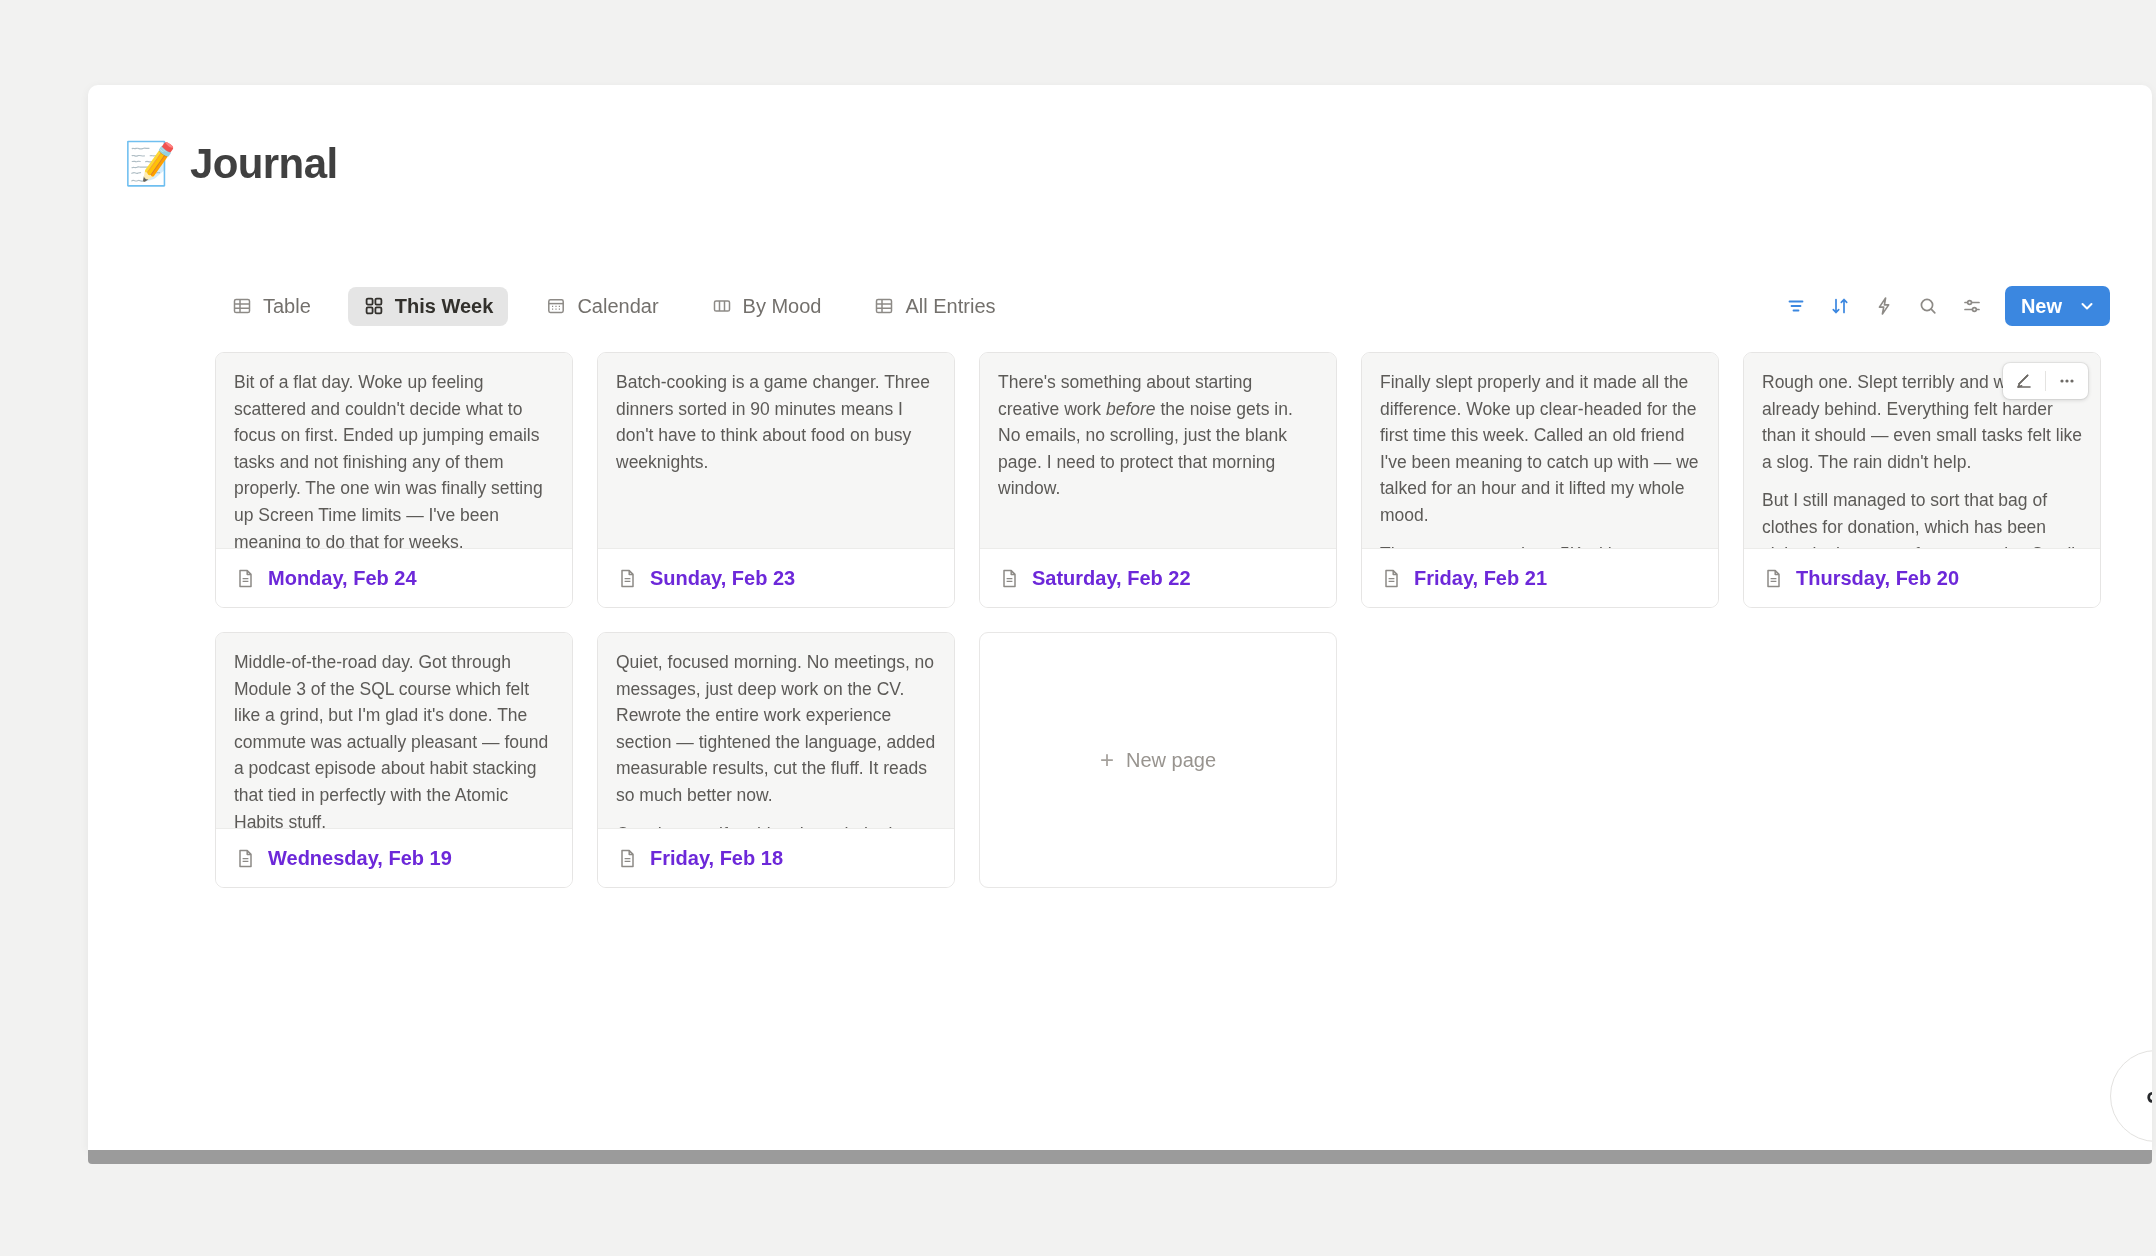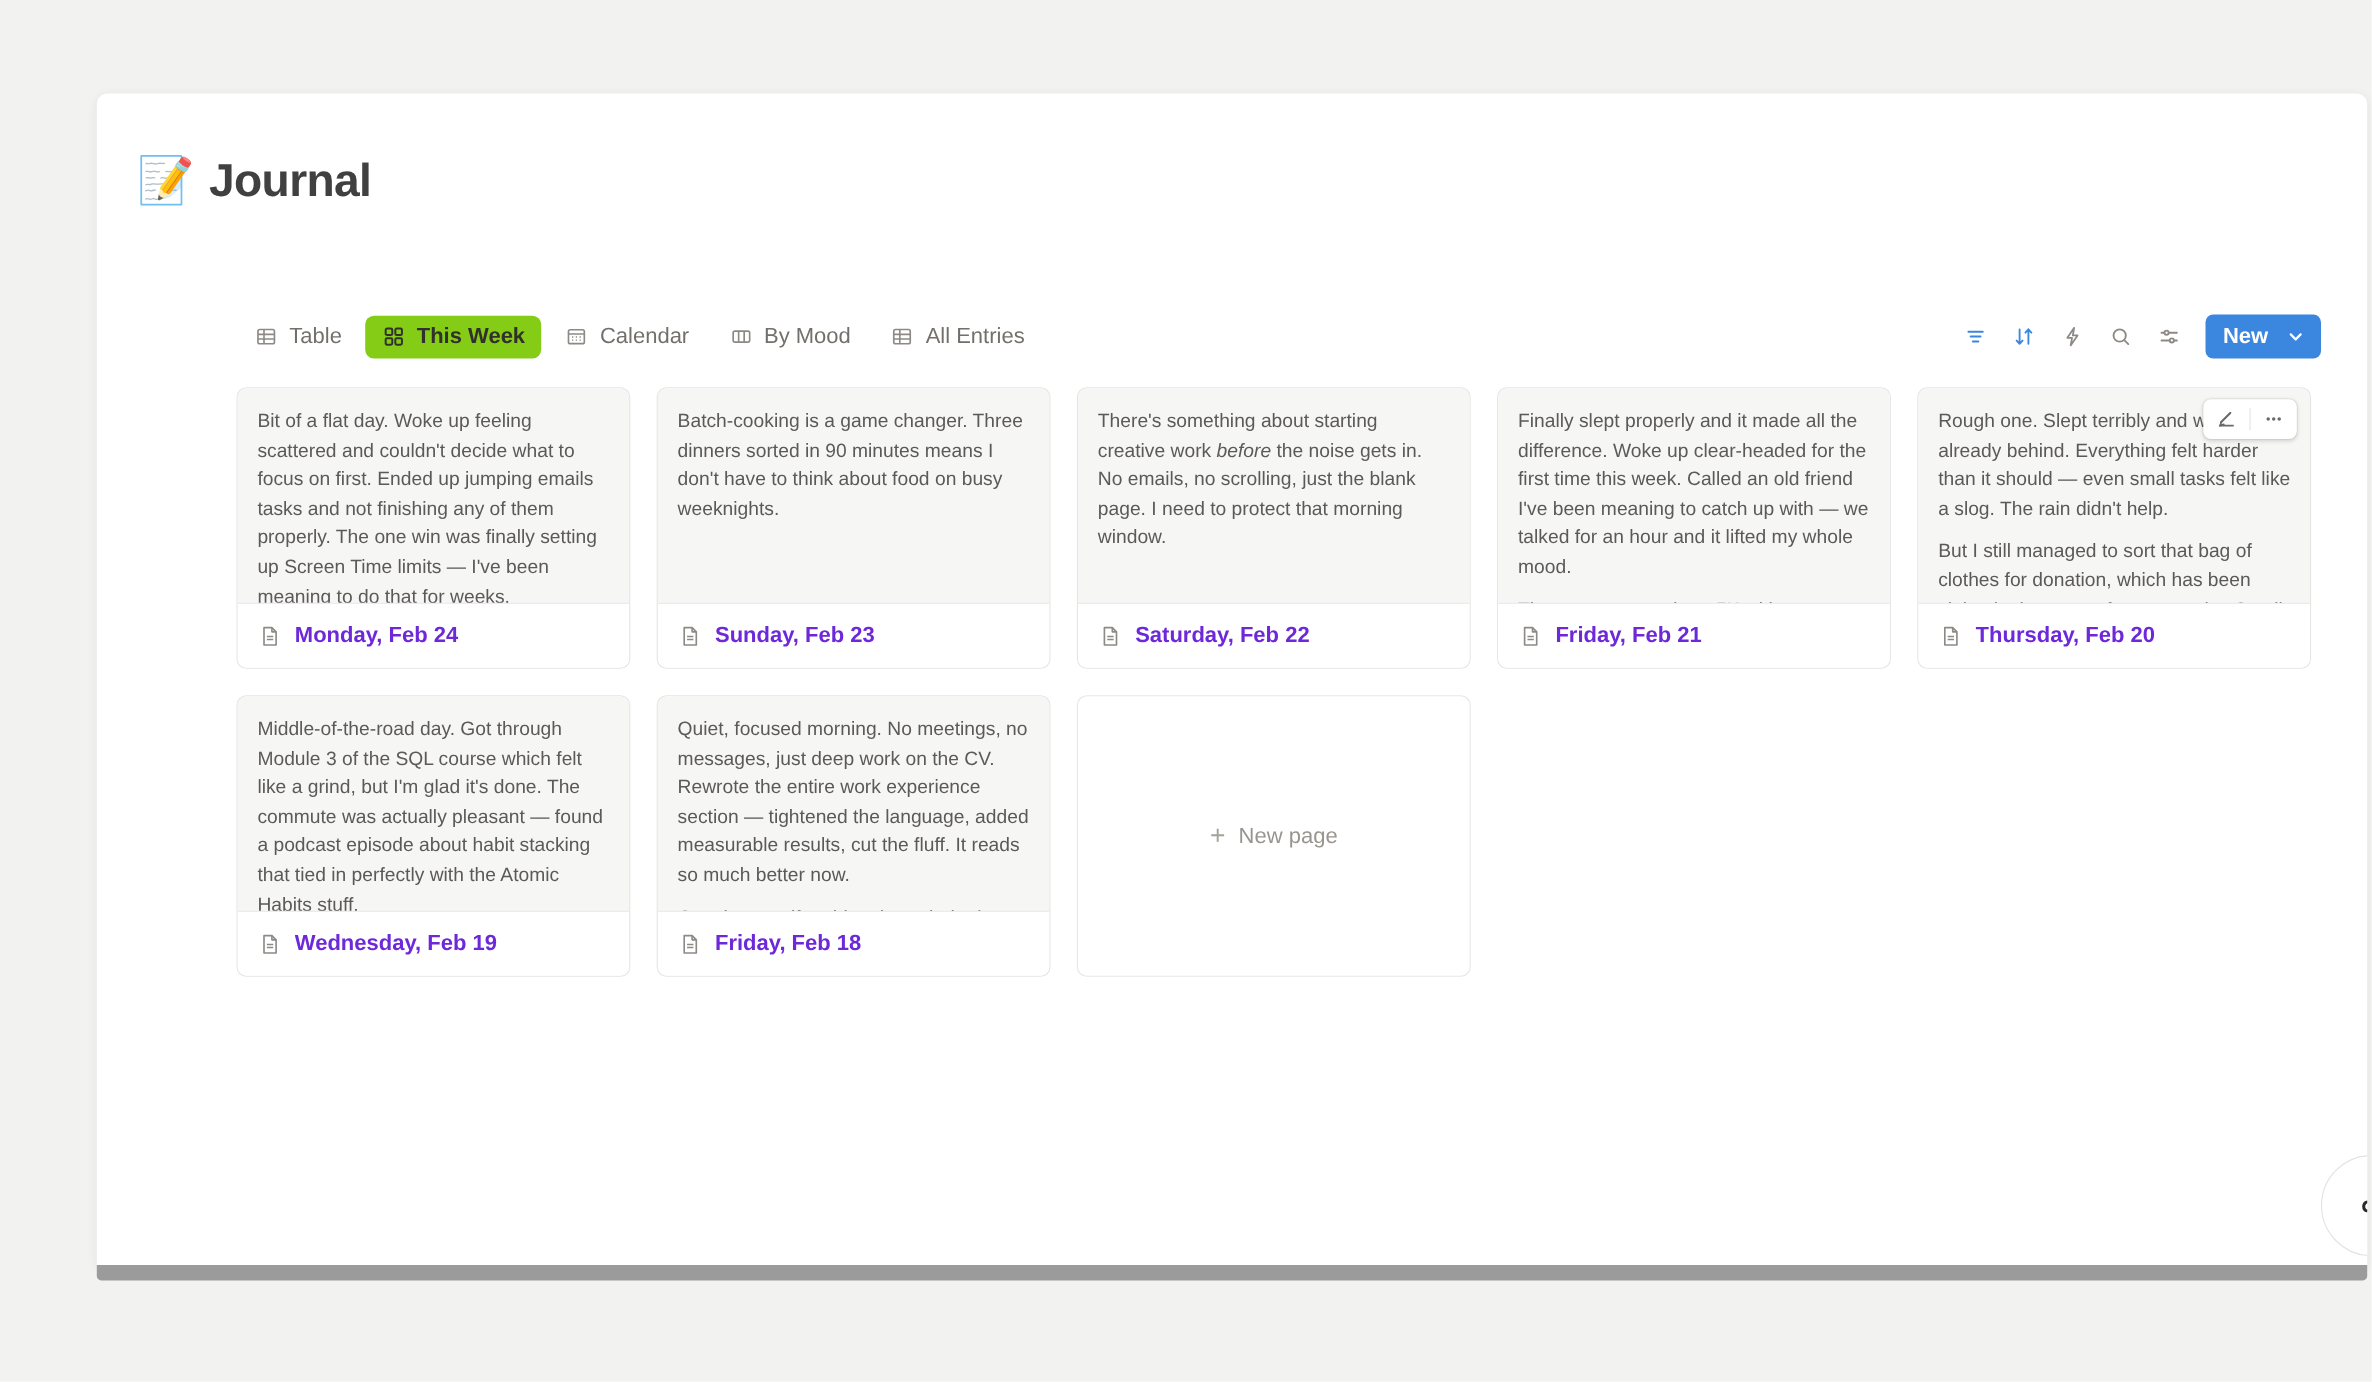--- a/index.html
+++ b/index.html
@@ -72,35 +72,35 @@
     left: 128px;
     top: 200px;
     right: 42px;
     height: 42px;
     display: flex;
     align-items: center;
   }
   #view-tabs {
     display: flex;
     align-items: center;
-    gap: 6px;
+    gap: 22px;
   }
   .view-tab {
     display: flex;
     align-items: center;
     gap: 10px;
     padding: 8px 15px;
     border-radius: 8px;
     cursor: pointer;
     color: #73706c;
     font-size: 20px;
     white-space: nowrap;
   }
   .view-tab.active {
-    background: #84cc16;
+    background: #e5e5e5;
     color: #32302c;
     font-weight: 600;
   }
   .view-tab .tab-icon {
     display: flex;
     align-items: center;
     justify-content: center;
     width: 22px;
     height: 22px;
   }

